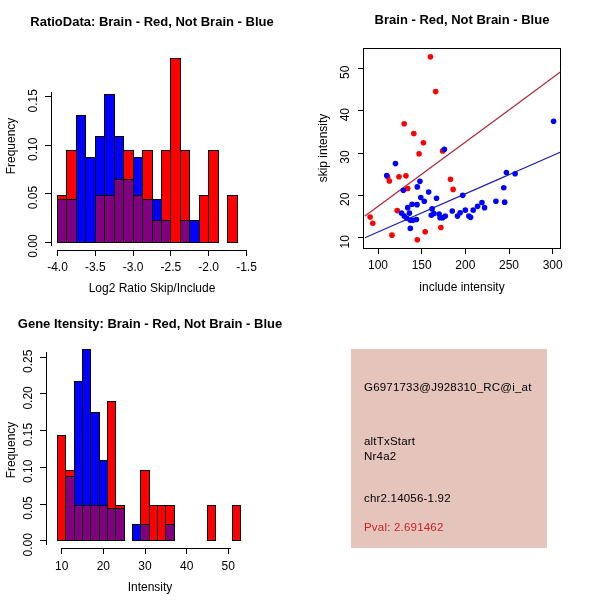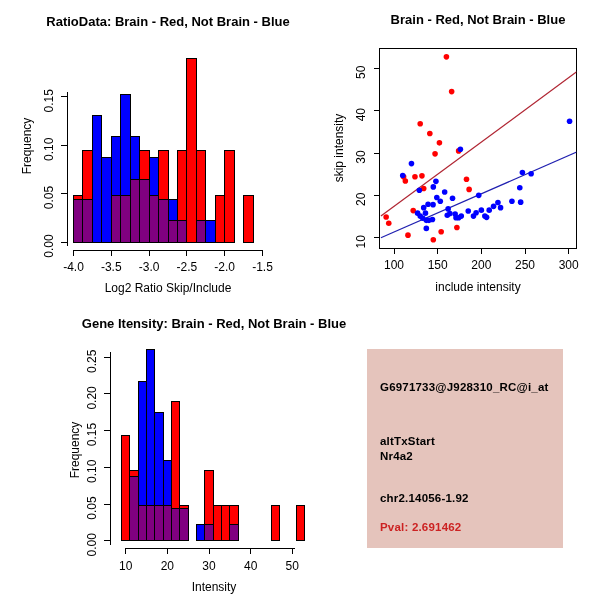--- a/index.html
+++ b/index.html
@@ -1,24 +1,24 @@
 <!DOCTYPE html>
 <html><head>
 <meta charset="utf-8">
 <style>
   html,body{margin:0;padding:0;background:#ffffff;}
   #canvas{position:relative;width:600px;height:600px;background:#ffffff;overflow:hidden;
           font-family:"Liberation Sans",sans-serif;}
-  .panel{position:absolute;width:300px;height:300px;margin-left:16px;}
+  .panel{position:absolute;width:300px;height:300px;}
   #panel-tl{left:0;top:0;}
   #panel-tr{left:312px;top:0;}
-  #panel-bl{left:0;top:300px;padding-left:48px;}
+  #panel-bl{left:0;top:300px;}
   #panel-br{left:300px;top:300px;}
   svg{display:block;}
-  #info-box{position:absolute;left:51px;top:49px;width:196px;height:199px;font-weight:bold;}
+  #info-box{position:absolute;left:51px;top:49px;width:196px;height:199px;}
   .info-line{position:absolute;left:13px;font-size:11.5px;color:#000;white-space:nowrap;
              letter-spacing:0.2px;}
 </style>
 </head>
 <body>
 
 <div id="canvas">
   <div class="panel" id="panel-tl">
     <svg id="svg-ratio" width="300" height="300">
         <text x="152" y="26" font-size="13" font-family="&quot;Liberation Sans&quot;,sans-serif" font-weight="bold" text-anchor="middle" fill="#000">RatioData: Brain - Red, Not Brain - Blue</text>

